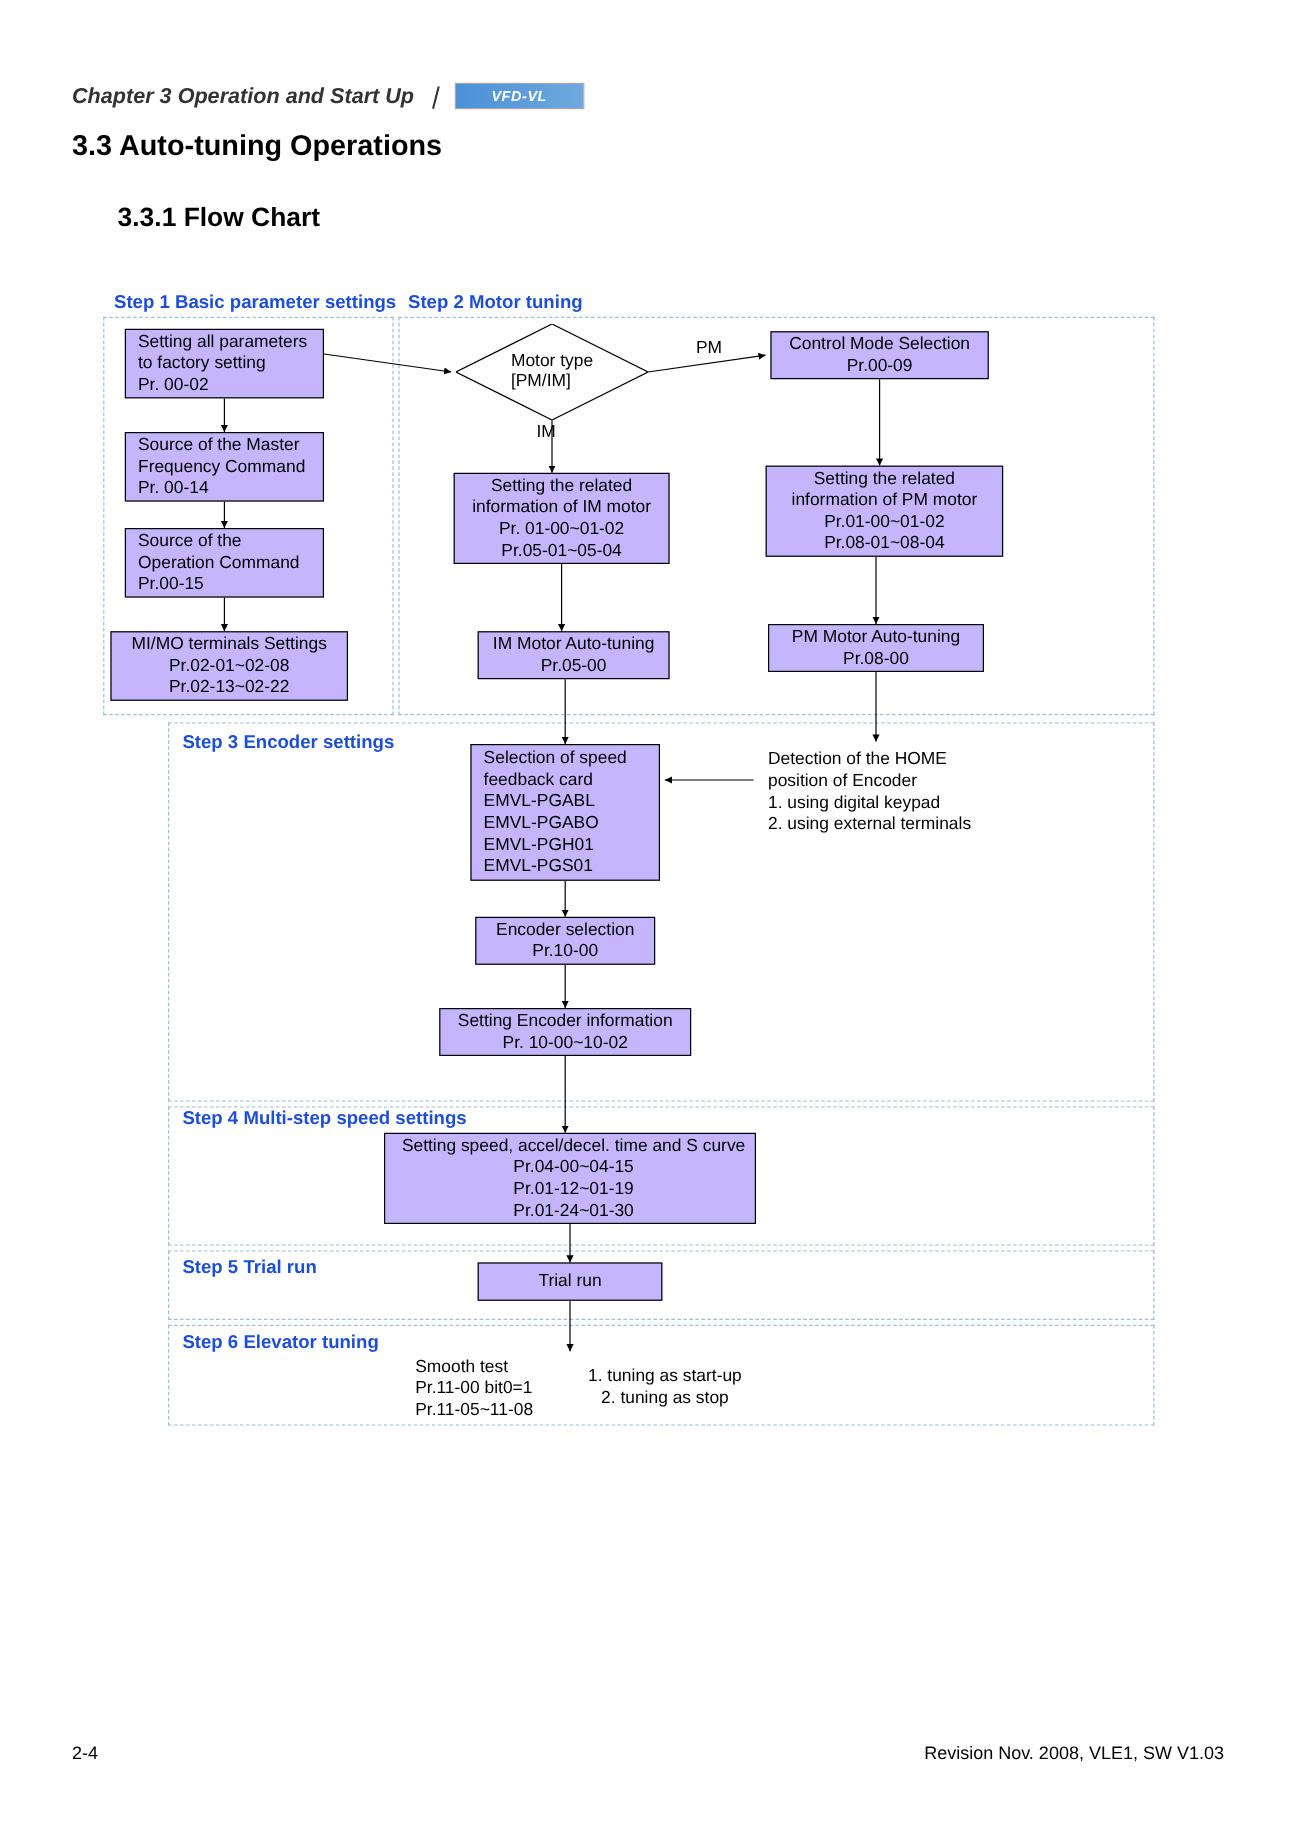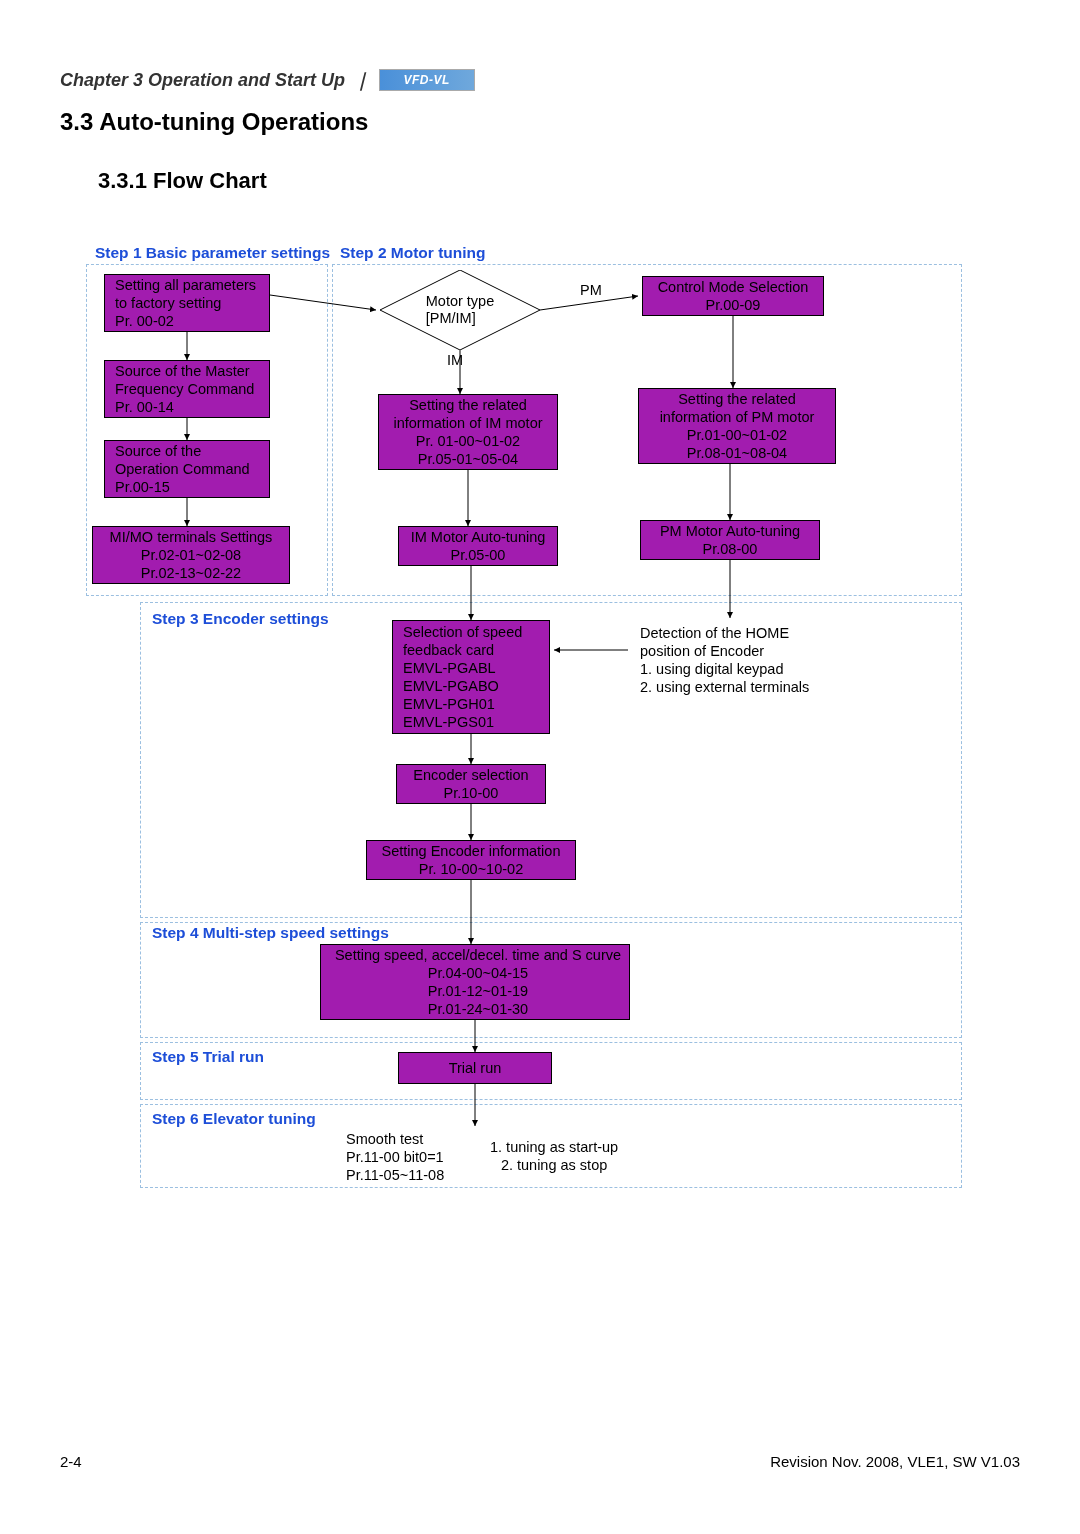--- a/index.html
+++ b/index.html
@@ -19,21 +19,21 @@
     align-items: center;
     gap: 8px;
   }
   .header-text {
     font-style: italic;
     font-weight: bold;
     font-size: 18px;
     color: #333;
   }
   .logo {
-    width: 96px;
+    width: 108px;
     height: 22px;
     background: linear-gradient(90deg, #4a90d9 0%, #6fa8dc 100%);
     border: 1px solid #aaa;
     color: #fff;
     font-size: 12px;
     font-weight: bold;
     font-style: italic;
     display: flex;
     align-items: center;
     justify-content: center;
@@ -66,21 +66,21 @@
     font-size: 15.5px;
     color: #1d4ed8;
   }
   .step-group {
     position: absolute;
     border: 1.5px dashed #9bbfe0;
   }
   .box {
     position: absolute;
     border: 1px solid #000;
-    background: #a21caf;
+    background: #c4b5fd;
     font-size: 14.5px;
     padding: 4px 6px;
     text-align: center;
     line-height: 1.25;
     display: flex;
     flex-direction: column;
     justify-content: center;
     align-items: center;
   }
   .box.left { align-items: flex-start; text-align: left; padding-left: 10px; }

